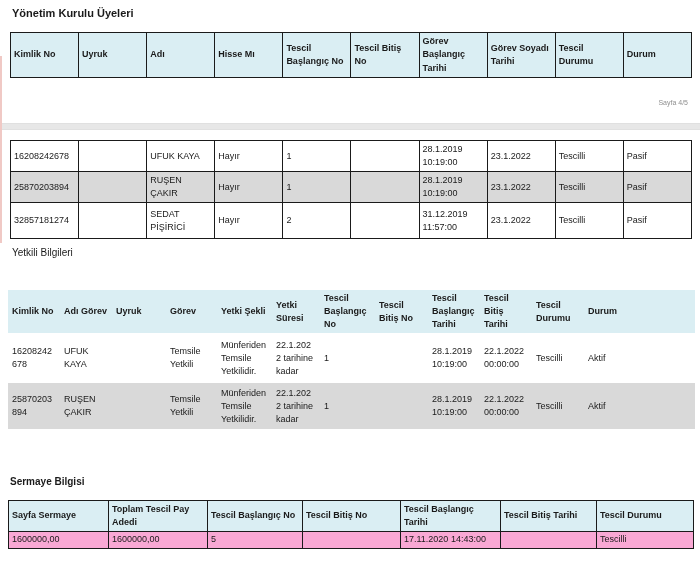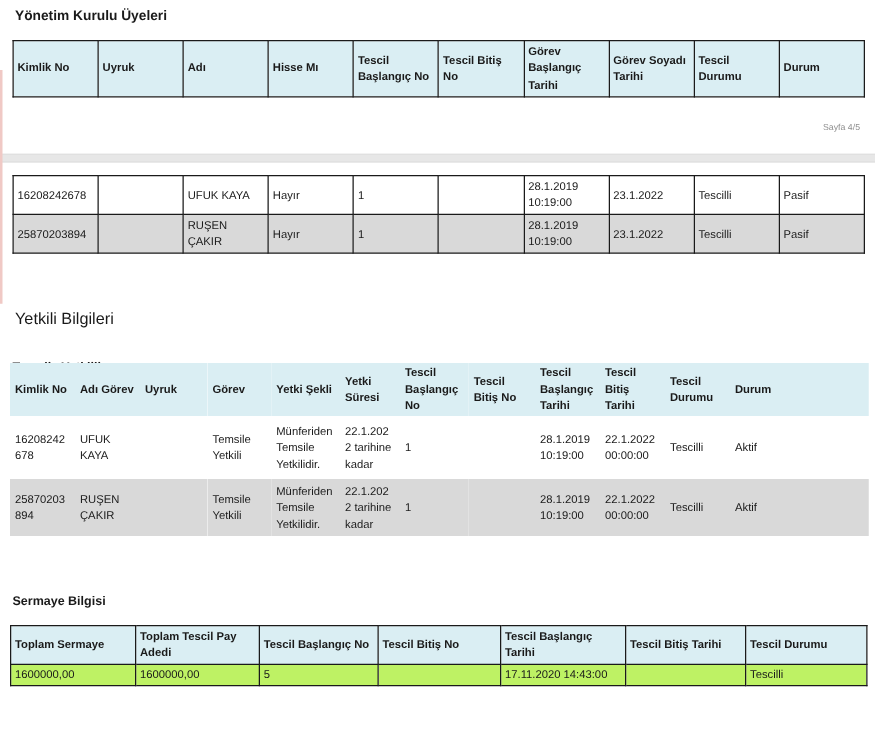--- a/index.html
+++ b/index.html
@@ -6,21 +6,21 @@
   body{
     position:relative;
     width:700px;height:583px;
     background:#ffffff;
     font-family:"Liberation Sans", sans-serif;
     color:#1a1a1a;
     overflow:hidden;
   }
   .abs{position:absolute;}
   .sec-title{font-size:11px;font-weight:bold;white-space:nowrap;}
-  .sec-title-reg{font-size:13px;font-weight:normal;white-space:nowrap;}
+  .sec-title-reg{font-size:10px;font-weight:normal;white-space:nowrap;}
   .sec-title-sm{font-size:10px;font-weight:bold;white-space:nowrap;}
 
   table{border-collapse:collapse;table-layout:fixed;}
   td{overflow:hidden;}
 
   
   .t1{left:10px;width:682px;}
   .t1 td{
     border:1px solid #1a1a1a;
     font-size:9px;
@@ -60,21 +60,21 @@
   .t3{left:8px;top:500px;width:685px;}
   .t3 td{
     border:1px solid #1a1a1a;
     font-size:9px;
     padding:1px 3px;
     vertical-align:middle;
     word-wrap:break-word;
     line-height:1.5;
   }
   .t3 tr.hd td{background:#daeef3;font-weight:bold;height:28px;}
-  .t3 tr.r0 td{height:13px;background:#bef264;}
+  .t3 tr.r0 td{height:13px;background:#f9a8d4;}
 </style>
 </head>
 <body>
 
 <div class="abs sec-title" style="left:12px;top:7px;text-align:center;">Yönetim Kurulu Üyeleri</div>
 
 <table class="abs t1 hdr">
   <tbody>
       <tr>
     <td>Kimlik No</td>
@@ -110,20 +110,32 @@
     <td>Pasif</td>
   </tr>
   <tr class="r1">
     <td>25870203894</td>
     <td></td>
     <td>RUŞEN ÇAKIR</td>
     <td>Hayır</td>
     <td>1</td>
     <td></td>
     <td>28.1.2019 10:19:00</td>
+    <td>23.1.2022</td>
+    <td>Tescilli</td>
+    <td>Pasif</td>
+  </tr>
+  <tr class="r2">
+    <td>32857181274</td>
+    <td></td>
+    <td>SEDAT PİŞİRİCİ</td>
+    <td>Hayır</td>
+    <td>2</td>
+    <td></td>
+    <td>31.12.2019 11:57:00</td>
     <td>23.1.2022</td>
     <td>Tescilli</td>
     <td>Pasif</td>
   </tr>
 </tbody>
   </table>
 
 <div class="abs sec-title-reg" style="left:12px;top:247px;">Yetkili Bilgileri</div>
 <div class="abs sec-title-sm" style="left:10px;top:265px;margin-top:24px;">Temsile Yetkililer</div>
 
@@ -195,21 +207,21 @@
     <col style="width:100px">
       <col style="width:99px">
       <col style="width:95px">
     <col style="width:98px">
       <col style="width:100px">
       <col style="width:96px">
     <col style="width:97px">
   </colgroup>
   <tbody>
       <tr class="hd">
-    <td>Toplam Sermaye</td>
+    <td>Sayfa Sermaye</td>
     <td>Toplam Tescil Pay Adedi</td>
     <td>Tescil Başlangıç No</td>
     <td>Tescil Bitiş No</td>
     <td>Tescil Başlangıç Tarihi</td>
     <td>Tescil Bitiş Tarihi</td>
     <td>Tescil Durumu</td>
   </tr>
   <tr class="r0">
     <td>1600000,00</td>
     <td>1600000,00</td>

